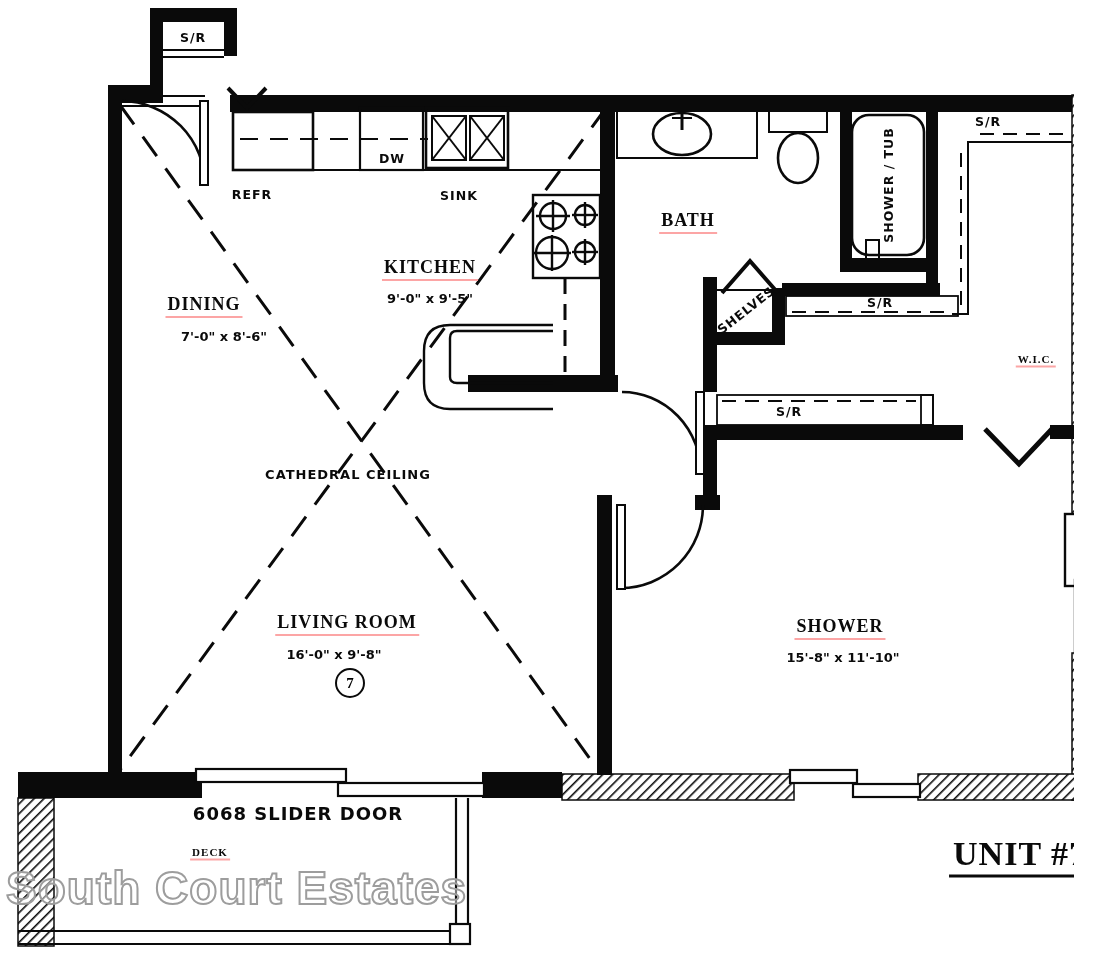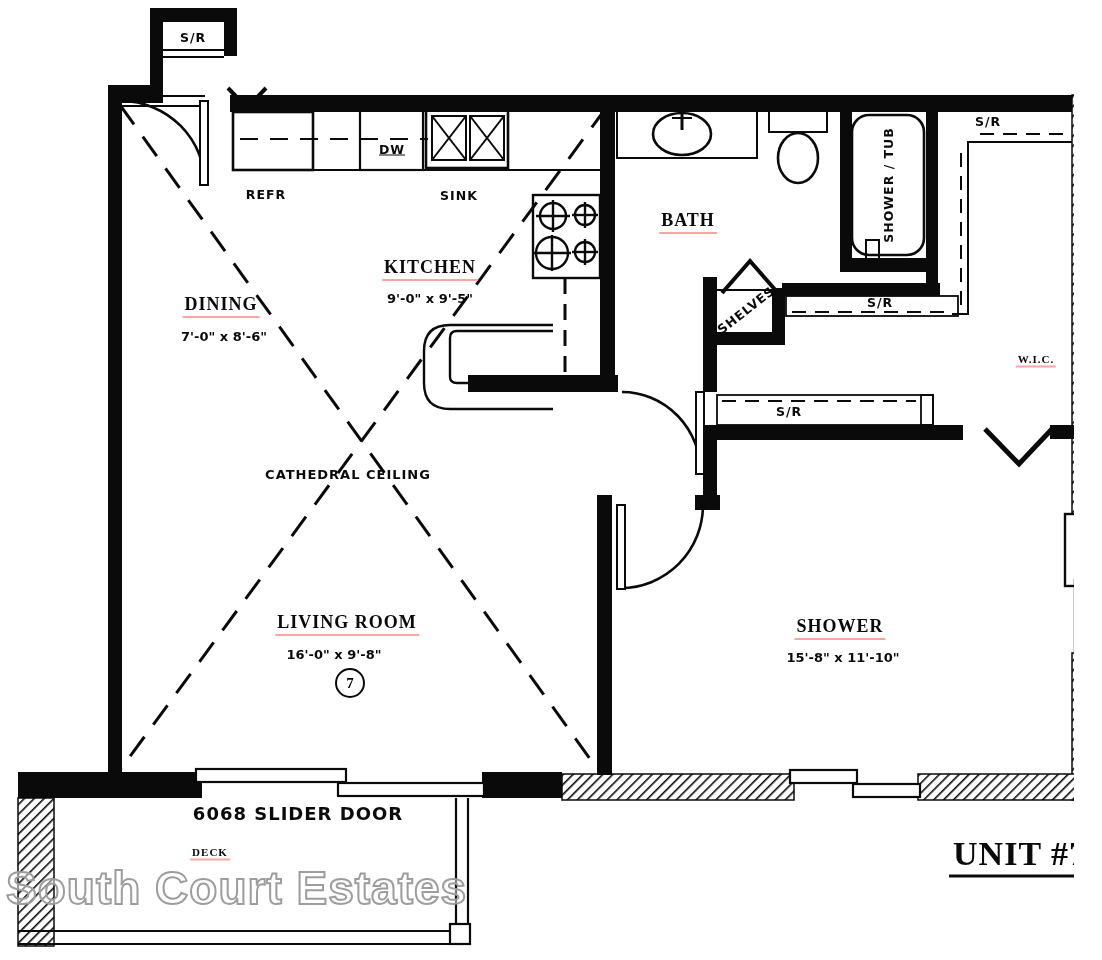--- a/index.html
+++ b/index.html
@@ -196,25 +196,25 @@
   <g stroke="#0a0a0a" fill="none" stroke-width="2.2">
     <line x1="18" y1="931" x2="470" y2="931"></line>
     <line x1="18" y1="944" x2="470" y2="944"></line>
     <line x1="456" y1="798" x2="456" y2="944"></line>
     <line x1="468" y1="798" x2="468" y2="944"></line>
     <rect x="450" y="924" width="20" height="20" fill="#ffffff"></rect>
   </g>
 </svg>
 
 <div class="lbl tiny" style="left:193px;top:37px;">S/R</div>
-<div class="lbl tiny" style="left:266px;top:194px;">REFR</div>
-<div class="lbl tiny" style="left:392px;top:149px;text-decoration:underline;">DW</div>
+<div class="lbl tiny" style="left:252px;top:194px;">REFR</div>
+<div class="lbl tiny" style="left:392px;top:158px;">DW</div>
 <div class="lbl tiny" style="left:459px;top:195px;">SINK</div>
 
-<div class="lbl room" style="left:221px;top:306px;">DINING</div>
+<div class="lbl room" style="left:204px;top:306px;">DINING</div>
 <div class="lbl dims" style="left:224px;top:336px;">7'-0" x 8'-6"</div>
 
 <div class="lbl room" style="left:430px;top:269px;">KITCHEN</div>
 <div class="lbl dims" style="left:430px;top:298px;">9'-0" x 9'-5"</div>
 
 <div class="lbl" style="left:348px;top:443px;font-size:13px;margin-top:31px;">CATHEDRAL CEILING</div>
 
 <div class="lbl room" style="left:347px;top:624px;">LIVING ROOM</div>
 <div class="lbl dims" style="left:334px;top:654px;">16'-0" x 9'-8"</div>
 <div class="circle-num" style="left:350px;top:683px;">7</div>

